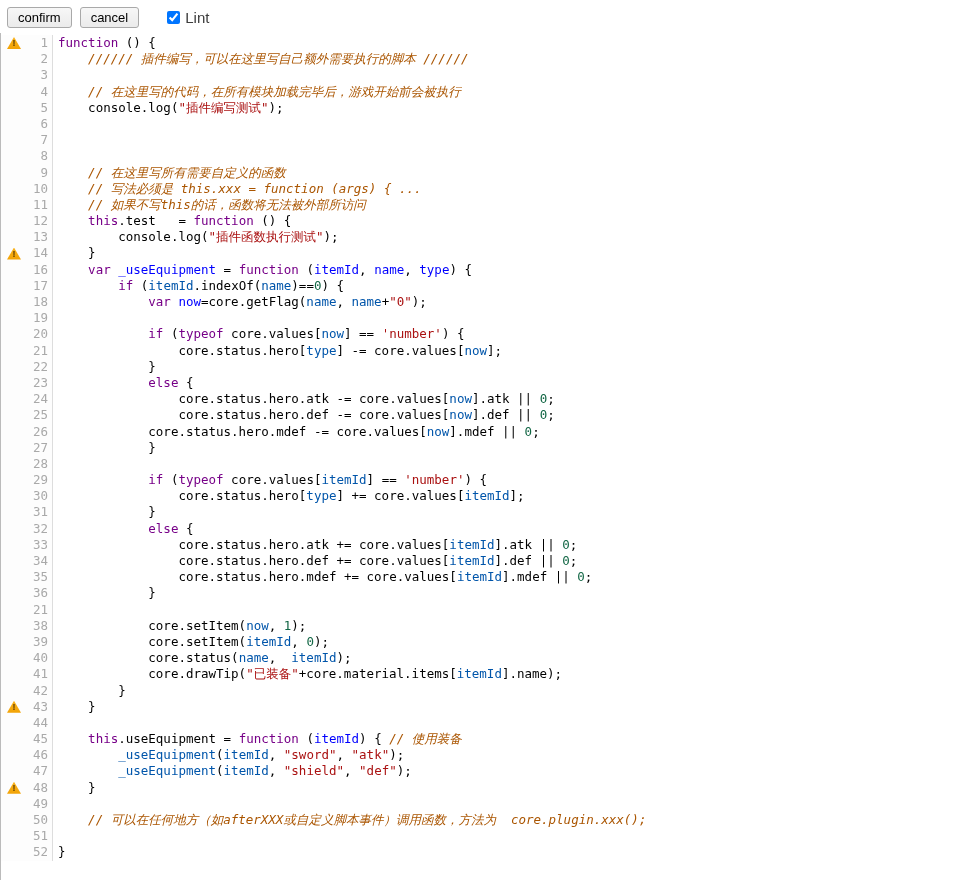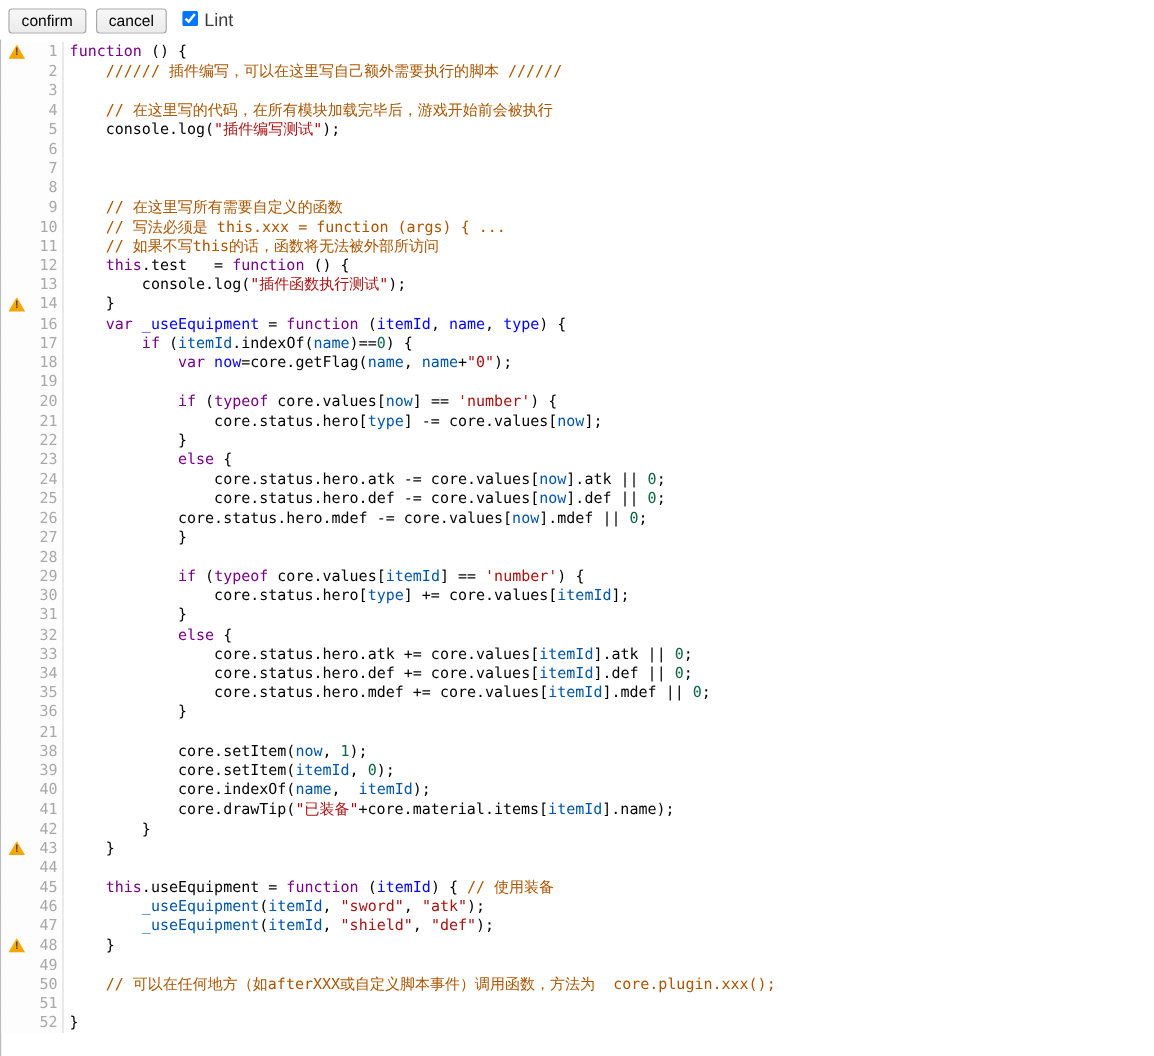--- a/index.html
+++ b/index.html
@@ -11,21 +11,21 @@
   .toolbar{
     display:flex;align-items:center;gap:8px;
     padding:7px 16px 5px 7px;height:21px;background:#fff;
   }
   .toolbar button{
     font-family:"Liberation Sans",sans-serif;font-size:13px;color:#000;
     background:linear-gradient(#f7f7f7,#ebebeb);
     border:1px solid var(--c-toolbar-button-border,#a9a9a9);
     border-radius:3px;height:21px;padding:1px 10px 2px 10px;cursor:pointer;
   }
-  .lint-wrap{display:flex;align-items:flex-start;margin-left:5px;cursor:pointer;}
+  .lint-wrap{display:flex;align-items:center;margin-left:20px;cursor:pointer;}
   .lint-wrap input{width:13px;height:13px;margin:0 5px 0 0;}
   .lint-wrap span{font-size:15px;color:#3c3c3c;}
   
   .editor{
     border-left:1px solid var(--c-editor-left-border,#bbb);
     padding-top:2px;height:845px;background:#fff;
   }
   .cm-row{
     display:flex;height:16.2px;line-height:16.2px;
     font-family:"DejaVu Sans Mono","Liberation Mono",monospace;
@@ -37,21 +37,21 @@
     color:var(--c-line-number,#a9a9a9);background:#fdfdfd;
     border-right:1px solid var(--c-gutter-border,#ddd);
   }
   .cm-code{padding-left:5px;color:var(--c-text,#000);text-align:right;}
   
   .tk-k{color:var(--c-keyword,#708);}
   .tk-d{color:var(--c-definition,#00f);}
   .tk-v{color:var(--c-local-var,#05a);}
   .tk-s{color:var(--c-string,#a11);}
   .tk-n{color:var(--c-number,#164);}
-  .tk-c{color:var(--c-comment,#a50);}
+  .tk-c{color:var(--c-comment,#a50);font-style:italic;}
   .tk-p{color:var(--c-text,#000);}
   
   .warn-tri{
     display:block;width:14px;height:12px;
     background:linear-gradient(var(--c-warning-fill,#f9b21a),#f2a306);
     clip-path:polygon(50% 0,100% 100%,0 100%);
     color:var(--c-warning-text,#5c3a00);
     font-size:9px;font-weight:bold;line-height:13px;text-align:center;
     font-family:"Liberation Sans",sans-serif;
   }
@@ -101,21 +101,21 @@
       <div class="cm-row"><div class="cm-marker"></div><div class="cm-num">30</div><div class="cm-code">                <span class="tk-p">core.status.hero[</span><span class="tk-v">type</span><span class="tk-p">] += core.values[</span><span class="tk-v">itemId</span><span class="tk-p">];</span></div></div>
       <div class="cm-row"><div class="cm-marker"></div><div class="cm-num">31</div><div class="cm-code">            <span class="tk-p">}</span></div></div>
       <div class="cm-row"><div class="cm-marker"></div><div class="cm-num">32</div><div class="cm-code">            <span class="tk-k">else</span><span class="tk-p"> {</span></div></div>
       <div class="cm-row"><div class="cm-marker"></div><div class="cm-num">33</div><div class="cm-code">                <span class="tk-p">core.status.hero.atk += core.values[</span><span class="tk-v">itemId</span><span class="tk-p">].atk || </span><span class="tk-n">0</span><span class="tk-p">;</span></div></div>
       <div class="cm-row"><div class="cm-marker"></div><div class="cm-num">34</div><div class="cm-code">                <span class="tk-p">core.status.hero.def += core.values[</span><span class="tk-v">itemId</span><span class="tk-p">].def || </span><span class="tk-n">0</span><span class="tk-p">;</span></div></div>
       <div class="cm-row"><div class="cm-marker"></div><div class="cm-num">35</div><div class="cm-code">                <span class="tk-p">core.status.hero.mdef += core.values[</span><span class="tk-v">itemId</span><span class="tk-p">].mdef || </span><span class="tk-n">0</span><span class="tk-p">;</span></div></div>
       <div class="cm-row"><div class="cm-marker"></div><div class="cm-num">36</div><div class="cm-code">            <span class="tk-p">}</span></div></div>
       <div class="cm-row"><div class="cm-marker"></div><div class="cm-num">21</div><div class="cm-code"></div></div>
       <div class="cm-row"><div class="cm-marker"></div><div class="cm-num">38</div><div class="cm-code">            <span class="tk-p">core.setItem(</span><span class="tk-v">now</span><span class="tk-p">, </span><span class="tk-n">1</span><span class="tk-p">);</span></div></div>
       <div class="cm-row"><div class="cm-marker"></div><div class="cm-num">39</div><div class="cm-code">            <span class="tk-p">core.setItem(</span><span class="tk-v">itemId</span><span class="tk-p">, </span><span class="tk-n">0</span><span class="tk-p">);</span></div></div>
-      <div class="cm-row"><div class="cm-marker"></div><div class="cm-num">40</div><div class="cm-code">            <span class="tk-p">core.indexOf(</span><span class="tk-v">name</span><span class="tk-p">,  </span><span class="tk-v">itemId</span><span class="tk-p">);</span></div></div>
+      <div class="cm-row"><div class="cm-marker"></div><div class="cm-num">40</div><div class="cm-code">            <span class="tk-p">core.status(</span><span class="tk-v">name</span><span class="tk-p">,  </span><span class="tk-v">itemId</span><span class="tk-p">);</span></div></div>
       <div class="cm-row"><div class="cm-marker"></div><div class="cm-num">41</div><div class="cm-code">            <span class="tk-p">core.drawTip(</span><span class="tk-s">"已装备"</span><span class="tk-p">+core.material.items[</span><span class="tk-v">itemId</span><span class="tk-p">].name);</span></div></div>
       <div class="cm-row"><div class="cm-marker"></div><div class="cm-num">42</div><div class="cm-code">        <span class="tk-p">}</span></div></div>
       <div class="cm-row"><div class="cm-marker"><span class="warn-tri">!</span></div><div class="cm-num">43</div><div class="cm-code">    <span class="tk-p">}</span></div></div>
       <div class="cm-row"><div class="cm-marker"></div><div class="cm-num">44</div><div class="cm-code"></div></div>
       <div class="cm-row"><div class="cm-marker"></div><div class="cm-num">45</div><div class="cm-code">    <span class="tk-k">this</span><span class="tk-p">.useEquipment = </span><span class="tk-k">function</span><span class="tk-p"> (</span><span class="tk-d">itemId</span><span class="tk-p">) { </span><span class="tk-c">// 使用装备</span></div></div>
       <div class="cm-row"><div class="cm-marker"></div><div class="cm-num">46</div><div class="cm-code">        <span class="tk-v">_useEquipment</span><span class="tk-p">(</span><span class="tk-v">itemId</span><span class="tk-p">, </span><span class="tk-s">"sword"</span><span class="tk-p">, </span><span class="tk-s">"atk"</span><span class="tk-p">);</span></div></div>
       <div class="cm-row"><div class="cm-marker"></div><div class="cm-num">47</div><div class="cm-code">        <span class="tk-v">_useEquipment</span><span class="tk-p">(</span><span class="tk-v">itemId</span><span class="tk-p">, </span><span class="tk-s">"shield"</span><span class="tk-p">, </span><span class="tk-s">"def"</span><span class="tk-p">);</span></div></div>
       <div class="cm-row"><div class="cm-marker"><span class="warn-tri">!</span></div><div class="cm-num">48</div><div class="cm-code">    <span class="tk-p">}</span></div></div>
       <div class="cm-row"><div class="cm-marker"></div><div class="cm-num">49</div><div class="cm-code"></div></div>
       <div class="cm-row"><div class="cm-marker"></div><div class="cm-num">50</div><div class="cm-code">    <span class="tk-c">// 可以在任何地方（如afterXXX或自定义脚本事件）调用函数，方法为  core.plugin.xxx();</span></div></div>

